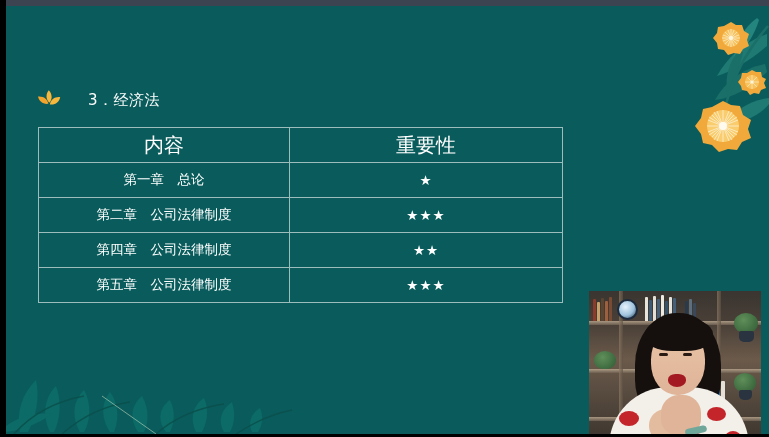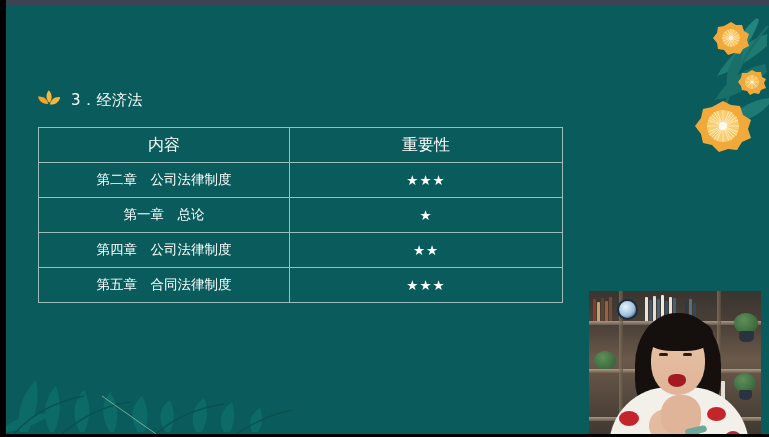--- a/index.html
+++ b/index.html
@@ -66,21 +66,21 @@
     width: 340px; height: 80px;
     pointer-events: none;
   }
 
   
   .title-row {
     position: absolute;
     left: 30px; top: 82px;
     display: flex;
     align-items: center;
-    gap: 9px;
+    gap: 26px;
   }
   .sprout-icon {
     width: 26px; height: 24px;
     display: block;
   }
   .title-text {
     color: #ffffff;
     font-size: 15px;
     letter-spacing: 0.5px;
     white-space: nowrap;
@@ -104,21 +104,21 @@
     height: 34px;
     text-align: center;
     vertical-align: middle;
     color: #ffffff;
     font-weight: normal;
     font-size: 13.5px;
     font-family: "DejaVu Sans", "Liberation Sans", sans-serif;
     padding: 0;
   }
   table.chapter-table th {
-    font-size: 16px;
+    font-size: 20px;
   }
   col.col-content { width: 251px; }
   col.col-importance { width: 273px; }
   .stars {
     letter-spacing: 1px;
     font-size: 13px;
     color: #ffffff;
   }
 
   
@@ -357,33 +357,33 @@
           <col class="col-importance">
         </colgroup>
         <thead>
           <tr>
             <th>内容</th>
             <th>重要性</th>
           </tr>
         </thead>
         <tbody>
           <tr>
+            <td>第一章　总论</td>
+            <td class="stars">★</td>
+          </tr>
+          <tr>
             <td>第二章　公司法律制度</td>
             <td class="stars">★★★</td>
-          </tr>
-          <tr>
-            <td>第一章　总论</td>
-            <td class="stars">★</td>
           </tr>
           <tr>
             <td>第四章　公司法律制度</td>
             <td class="stars">★★</td>
           </tr>
           <tr>
-            <td>第五章　合同法律制度</td>
+            <td>第五章　公司法律制度</td>
             <td class="stars">★★★</td>
           </tr>
         </tbody>
       </table>
     </div>
 
     <div class="webcam">
       <div class="wc-inner">
         <div class="wc-wall"></div>
 

